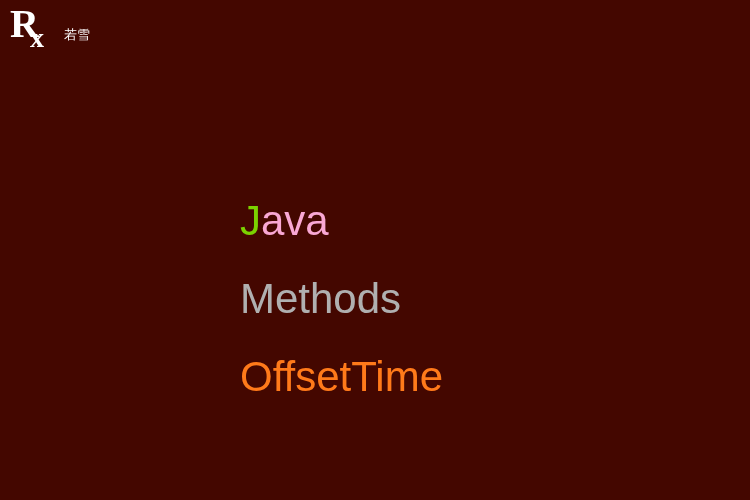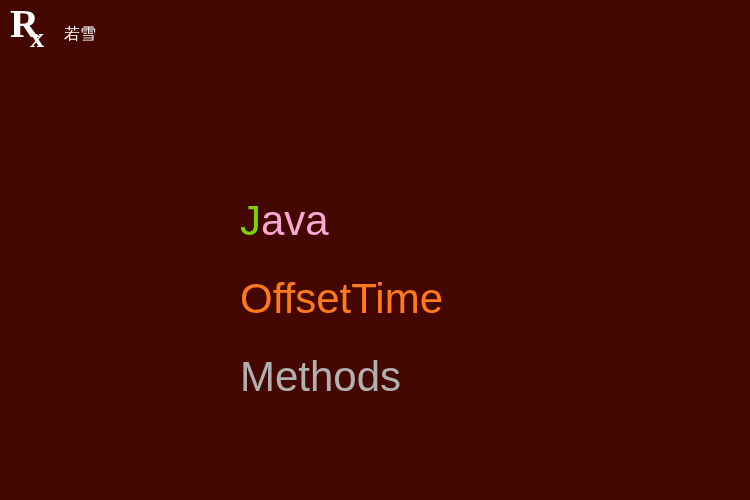--- a/index.html
+++ b/index.html
@@ -33,21 +33,21 @@
   }
   .logo-mark .x {
     position: absolute;
     top: 14px;
     left: 20px;
     font-size: 28px;
     line-height: 1;
   }
   .logo-text {
     margin-left: 6px;
-    font-size: 16px;
+    font-size: 13px;
     font-family: "Microsoft YaHei", "SimSun", Arial, sans-serif;
     line-height: 1;
   }
   .content {
     position: absolute;
     top: 200px;
     left: 240px;
     display: flex;
     flex-direction: column;
     gap: 36px;
@@ -73,15 +73,15 @@
     <span class="r">R</span>
     <span class="x">x</span>
   </div>
   <span class="logo-text">若雪</span>
 </div>
 
 <div class="content">
   <div class="line line1">
     <span class="j">J</span><span class="ava">ava</span>
   </div>
+  <div class="line line3">Methods</div>
   <div class="line line2">OffsetTime</div>
-  <div class="line line3">Methods</div>
 </div>
 
 </body></html>

